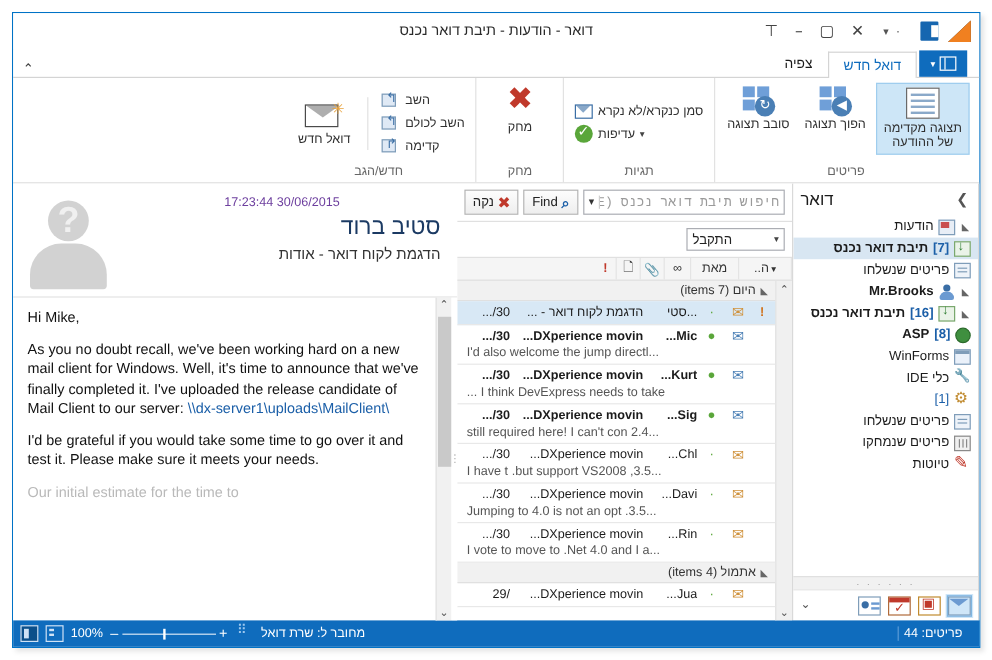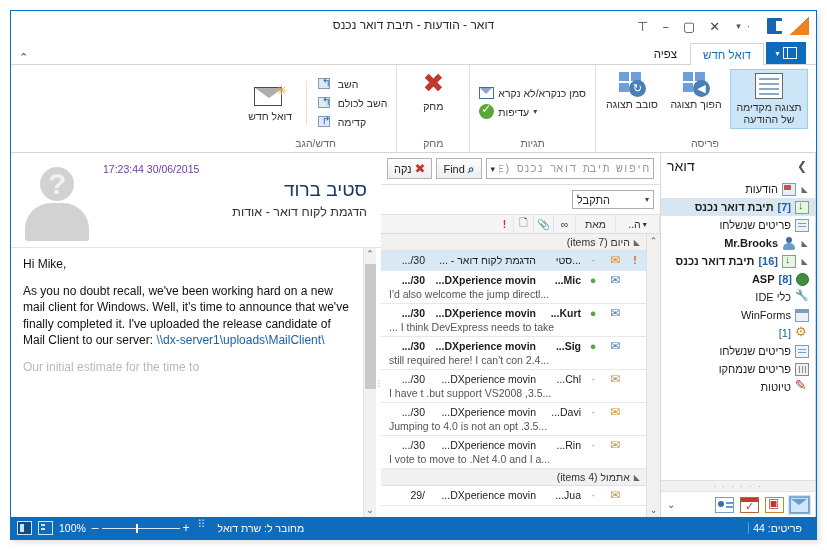--- a/index.html
+++ b/index.html
@@ -443,21 +443,21 @@
   }
   .rp-avatar .body {
     position: absolute; left: 4px; top: 40px;
     width: 64px; height: 38px; border-radius: 26px 26px 3px 3px; background: #d2d2d2;
   }
   .rp-avatar .q {
     position: absolute; left: 27px; top: 4px;
     font-size: 30px; color: #f0f0f0; font-weight: bold;
   }
   .rp-meta { flex: 1; text-align: right; min-width: 0; }
-  .rp-date { font-size: 10.5px; color: #6d3f9e; margin-bottom: 4px; direction: ltr; text-align: left; }
+  .rp-date { font-size: 10.5px; color: #6d3f9e; margin-bottom: 4px; direction: ltr; text-align: center; }
   .rp-sender { font-size: 19px; color: #1b3a63; margin-bottom: 4px; }
   .rp-subject { font-size: 12.5px; color: #333; }
 
   .rp-body {
     flex: 1; display: flex; min-height: 0;
     position: relative;
   }
   .rp-text {
     flex: 1; padding: 8px 12px 0 12px;
     direction: ltr; text-align: left;
@@ -577,21 +577,21 @@
             <span class="ic ic-tiles">
               <i></i>
                 <i></i>
                 <i></i>
                 <i></i>
                 <span class="circ">↻</span>
             </span>
             <span>סובב תצוגה</span>
           </div>
         </div>
-        <div class="rg-label">פריסה</div>
+        <div class="rg-label">פריטים</div>
       </div>
 
       <div class="rgroup">
         <div class="rg-items" style="align-items:center">
           <div class="rcol">
             <div class="rbtn-small">
               <span>סמן כנקרא/לא נקרא</span>
               <span class="ic ic-envsm"></span>
             </div>
             <div class="rbtn-small">
@@ -683,26 +683,26 @@
             <span class="npi inbox"></span>
             <span class="cnt">[16]</span>
             <span class="lbl">תיבת דואר נכנס</span>
           </div>
           <div class="np-item bold" style="padding-inline-end:26px">
             <span class="npi globe"></span>
             <span class="cnt">[8]</span>
             <span class="lbl">ASP</span>
           </div>
           <div class="np-item" style="padding-inline-end:26px">
+            <span class="npi win"></span>
+            <span class="lbl">WinForms</span>
+          </div>
+          <div class="np-item" style="padding-inline-end:26px">
             <span class="npi wrench"></span>
             <span class="lbl">כלי IDE</span>
-          </div>
-          <div class="np-item" style="padding-inline-end:26px">
-            <span class="npi win"></span>
-            <span class="lbl">WinForms</span>
           </div>
           <div class="np-item" style="padding-inline-end:26px">
             <span class="npi gear"></span>
             <span class="cnt">[1]</span>
             <span class="lbl"></span>
           </div>
           <div class="np-item" style="padding-inline-end:14px">
             <span class="npi sent"></span>
             <span class="lbl">פריטים שנשלחו</span>
           </div>
@@ -892,20 +892,21 @@
         <div class="rp-body">
           <div class="rp-splitter">⋮</div>
           <div class="rp-vscroll">
             <span class="arrow">⌃</span>
             <span class="thumb"></span>
             <span class="arrow">⌄</span>
           </div>
           <div class="rp-text">
             <p>Hi Mike,</p>
             <p>As you no doubt recall, we've been working hard on a new mail client for Windows. Well, it's time to announce that we've finally completed it. I've uploaded the release candidate of Mail Client to our server: <span class="lnk">\\dx-server1\uploads\MailClient\</span></p>
+            <p>I'd be grateful if you would take some time to go over it and test it. Please make sure it meets your needs.</p>
             <p class="faded">Our initial estimate for the time to</p>
           </div>
         </div>
       </div>
     </div>
 
     <div class="statusbar">
       <div class="sb-items">פריטים: 44</div>
       <div class="sb-conn">מחובר ל: שרת דואל</div>
       <div class="sb-right">

